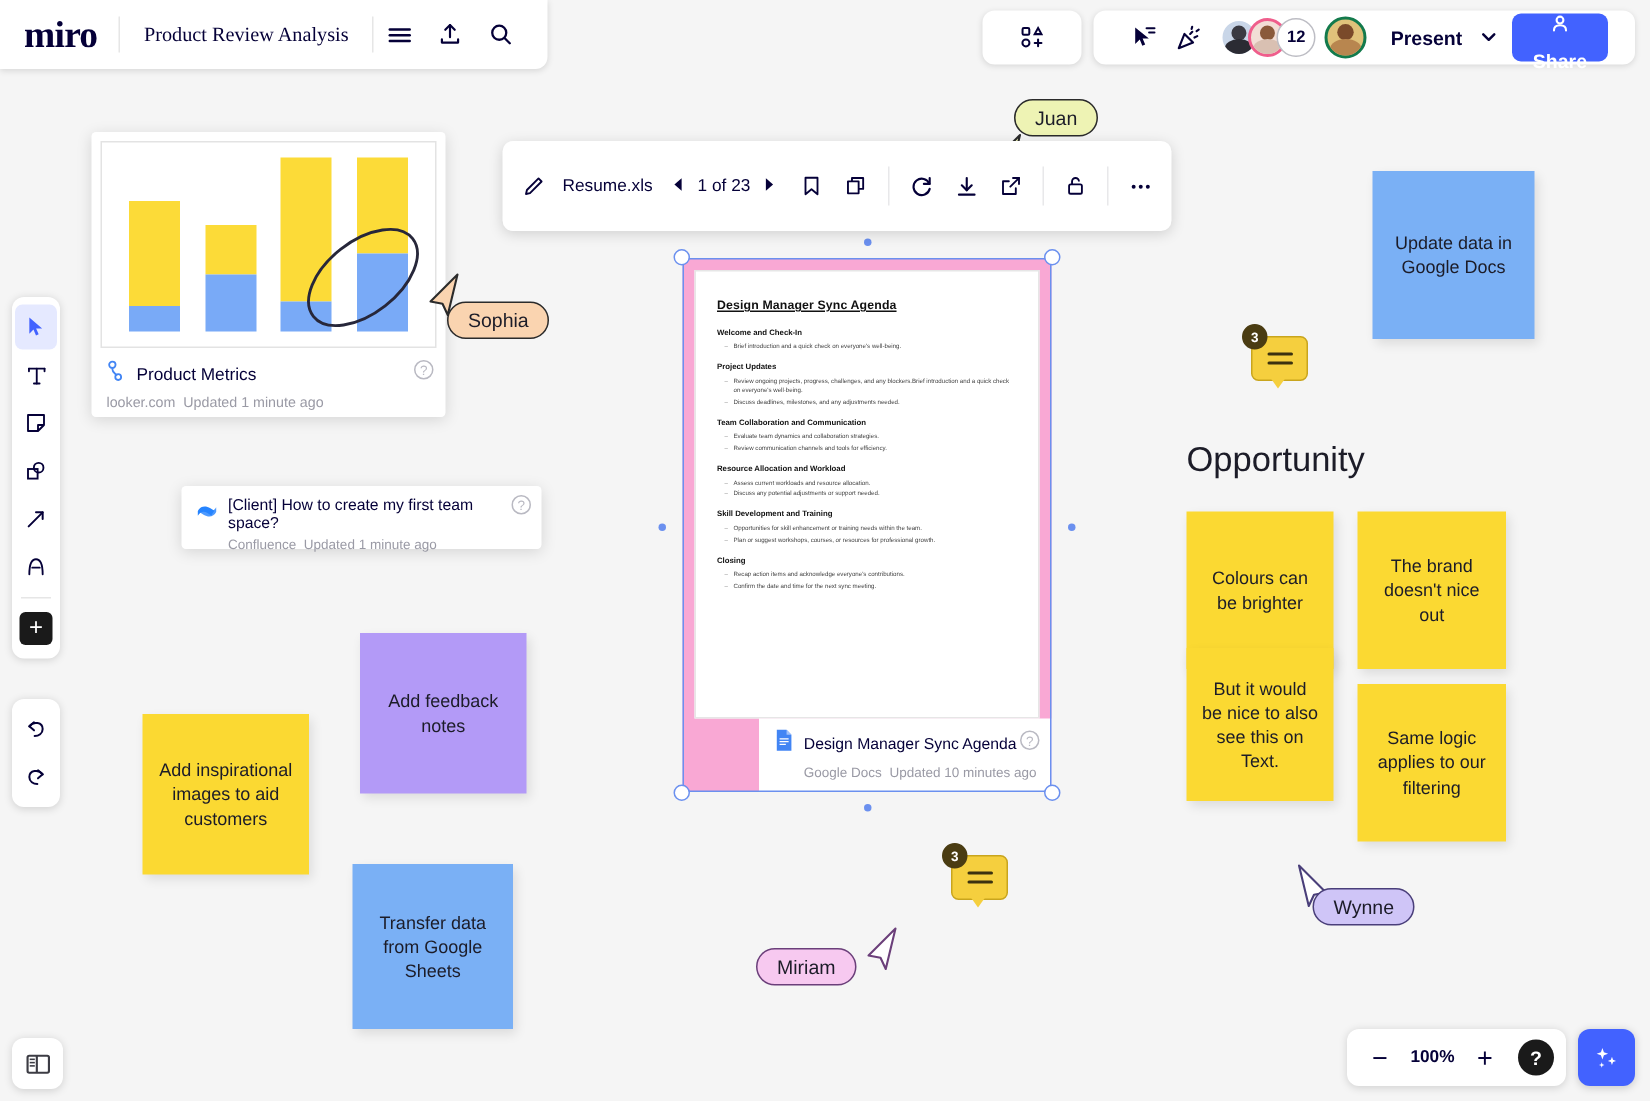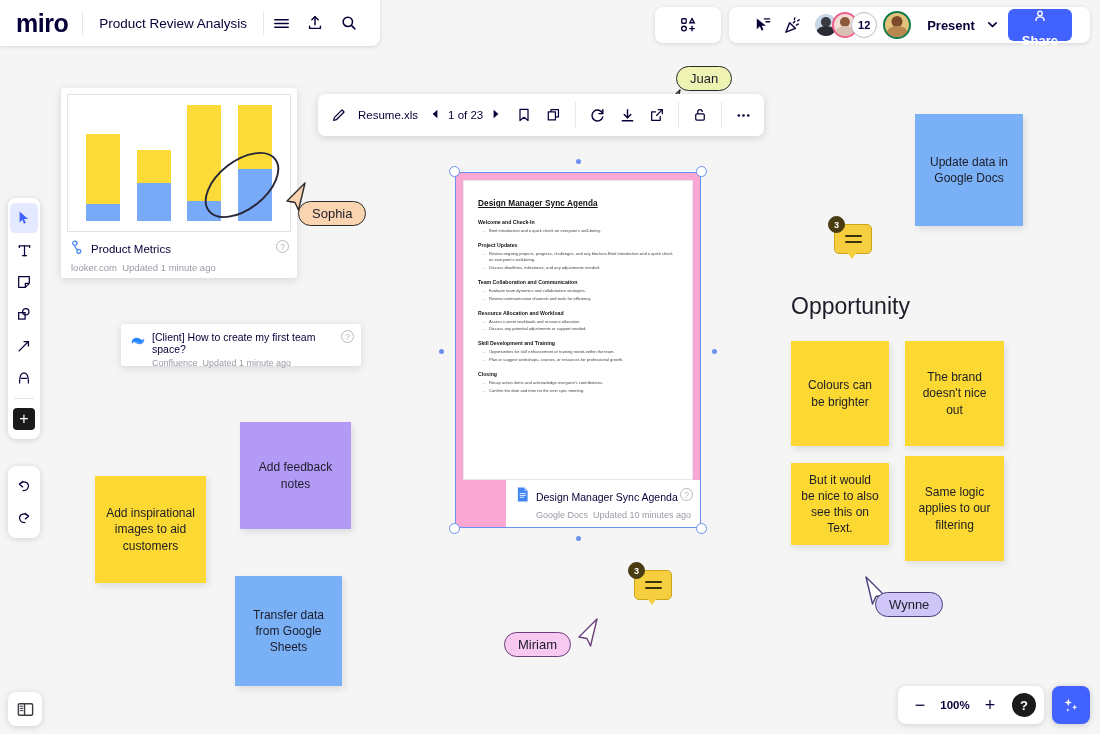--- a/index.html
+++ b/index.html
@@ -13,20 +13,21 @@
 
   
   .topbar-left {
     position: absolute; left: 0; top: 0;
     height: 46px; background: #fff;
     border-radius: 0 0 8px 0;
     display: flex; align-items: center;
     box-shadow: 0 1px 4px rgba(0,0,0,.12);
     padding: 0 14px 0 0;
     z-index: 40;
+    font-family: Liberation Serif, serif;
   }
   .miro-logo {
     font-size: 25px; font-weight: 700; letter-spacing: -0.5px;
     color: #050038; padding: 0 14px 0 16px; line-height: 1;
   }
   .tb-sep { width: 1px; height: 24px; background: #e6e6e6; }
   .board-title {
     font-size: 13.5px; color: #050038; padding: 0 16px; white-space: nowrap;
   }
   .tb-icon {
@@ -156,22 +157,22 @@
     border-radius: 50%; border: 1.2px solid #b9b9c2; color: #b9b9c2;
     font-size: 9px; display: flex; align-items: center; justify-content: center; cursor: pointer;
   }
   #confluence-card { left: 121px; top: 324px; width: 240px; height: 42px; padding: 7px 10px; }
   .conf-row { display: flex; align-items: center; gap: 7px; }
   .conf-title { font-size: 10.5px; color: #050038; }
   .conf-sub { font-size: 9px; color: #9a9aa5; margin-top: 3px; padding-left: 21px; }
 
   
   .doc-toolbar {
-    position: absolute; left: 318px; top: 94px;
-    height: 42px; background: #fff; border-radius: 7px;
+    position: absolute; left: 335px; top: 94px;
+    height: 60px; background: #fff; border-radius: 7px;
     box-shadow: 0 2px 9px rgba(0,0,0,.15);
     display: flex; align-items: center; z-index: 30;
   }
   .dt-grp { display: flex; align-items: center; padding: 0 6px; height: 100%; }
   .dt-div { width: 1px; height: 26px; background: #e8e8ea; }
   .dt-btn {
     width: 30px; height: 30px; display: flex; align-items: center; justify-content: center;
     border-radius: 5px; cursor: pointer; color: #050038;
   }
   .dt-filename { font-size: 11.5px; color: #050038; padding: 0 10px 0 4px; }
@@ -682,21 +683,21 @@
     <div class="sel-dot" style="left:121px; bottom:-13px;"></div>
     <div class="sel-dot" style="left:-16px; top:177px;"></div>
     <div class="sel-dot" style="right:-16px; top:177px;"></div>
   </div>
 
   <div class="opp-title">Opportunity</div>
 
   <div class="sticky s-blue" style="left:915px; top:114px; width:108px; height:112px;">Update data in Google Docs</div>
   <div class="sticky s-yellow" style="left:791px; top:341px; width:98px;  height:105px;">Colours can be brighter</div>
   <div class="sticky s-yellow" style="left:905px; top:341px; width:99px;  height:105px;">The brand doesn't nice out</div>
-  <div class="sticky s-yellow" style="left:791px; top:463px; width:98px;  height:82px;">But it would be nice to also see this on Text.</div>
+  <div class="sticky s-yellow" style="left:791px; top:432px; width:98px;  height:102px;">But it would be nice to also see this on Text.</div>
   <div class="sticky s-yellow" style="left:905px; top:456px; width:99px;  height:105px;">Same logic applies to our filtering</div>
   <div class="sticky s-purple" style="left:240px; top:422px; width:111px; height:107px;">Add feedback notes</div>
   <div class="sticky s-yellow" style="left:95px;  top:476px; width:111px; height:107px;">Add inspirational images to aid customers</div>
   <div class="sticky s-blue" style="left:235px; top:576px; width:107px; height:110px;">Transfer data from Google Sheets</div>
 
   <div class="cmt" style="left:834px; top:224px;">
     <div class="cmt-body">
       <div class="cmt-line"></div>
       <div class="cmt-line"></div>
       <div class="cmt-tail"></div>

